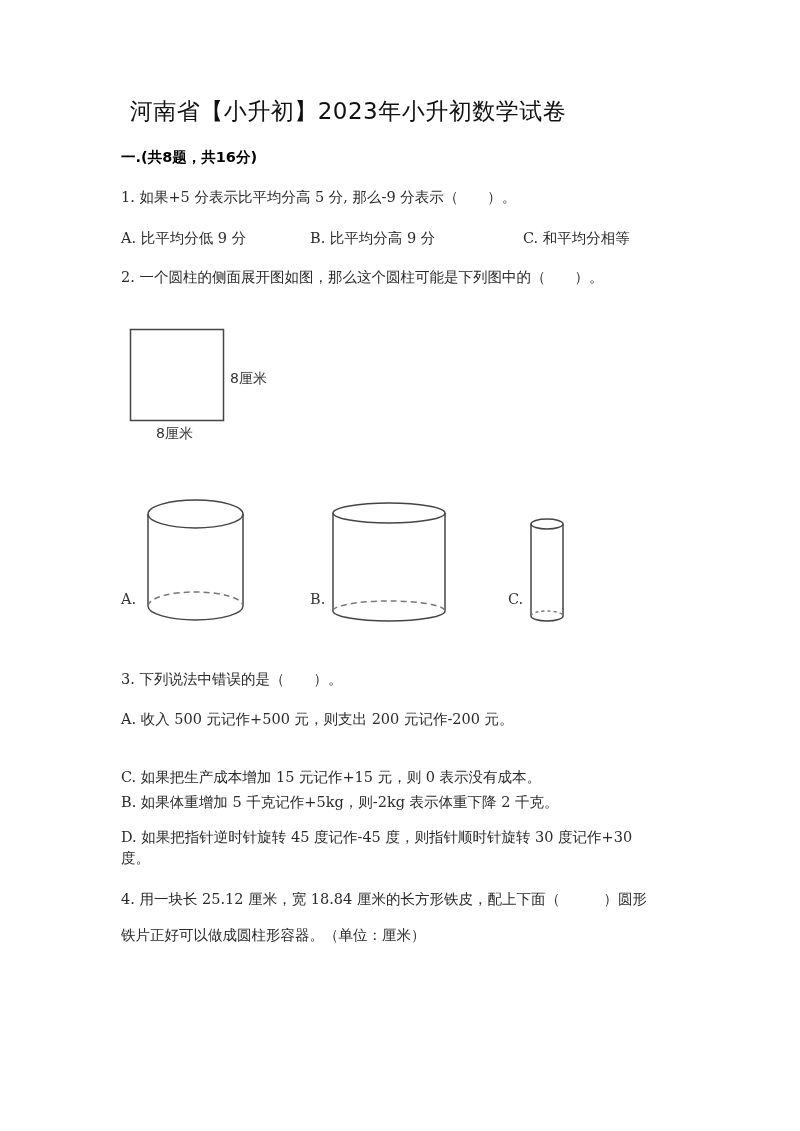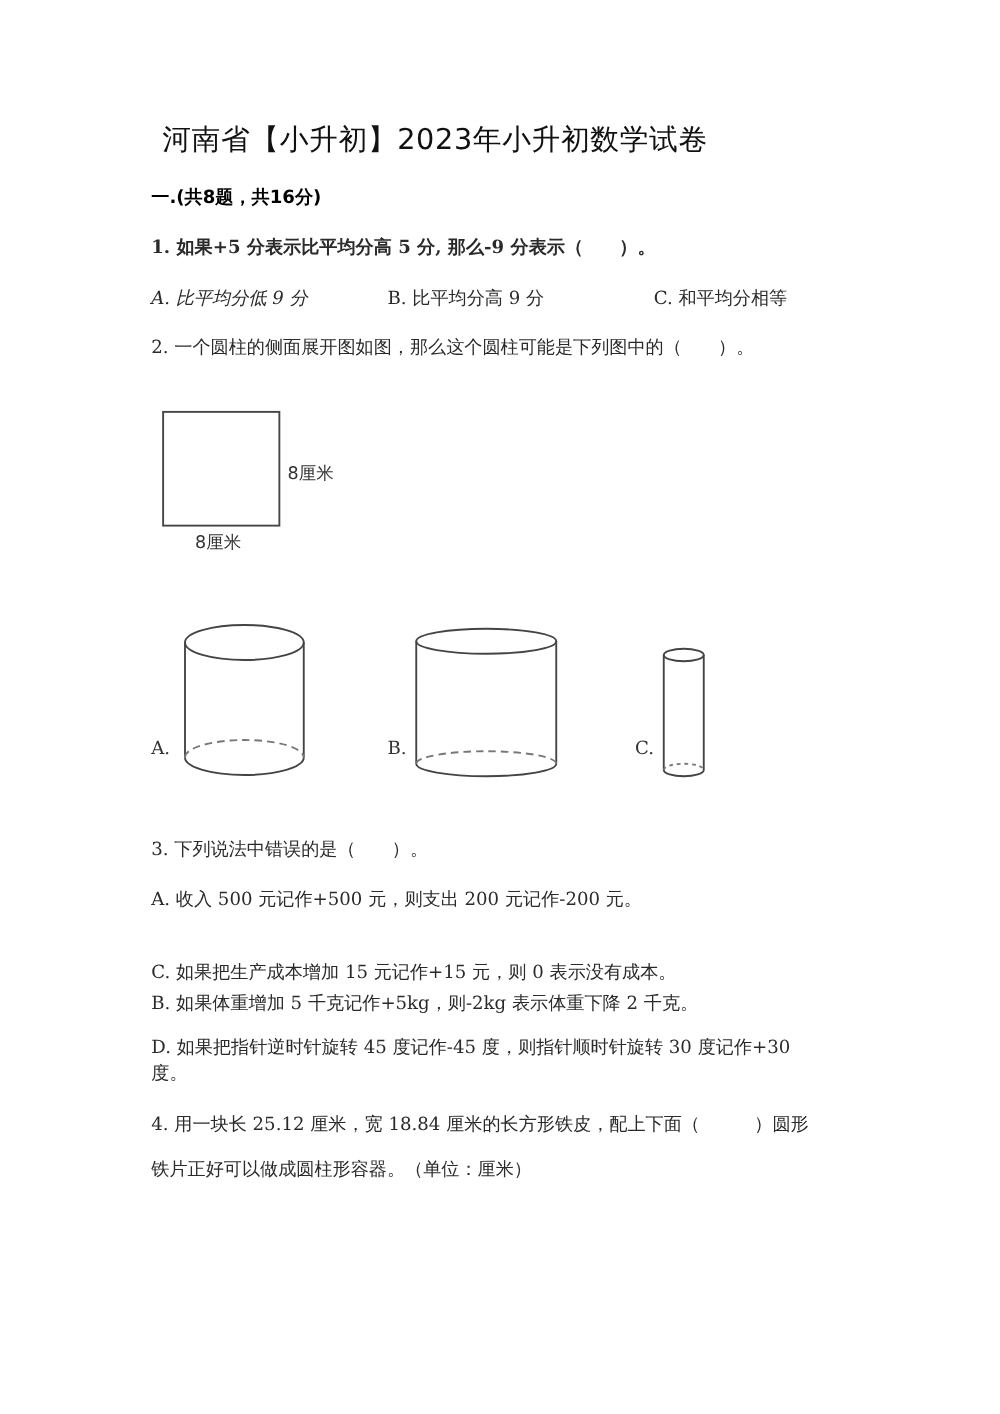--- a/index.html
+++ b/index.html
@@ -48,22 +48,22 @@
 </head>
 <body>
 
 <div>
 
   <div class="abs title">河南省【小升初】2023年小升初数学试卷</div>
 
   <div class="abs section-heading">一.(共8题，共16分)</div>
 
   <div>
-    <div class="abs q" style="top:188px;font-weight:bold;">1. 如果+5 分表示比平均分高 5 分, 那么-9 分表示（　　）。</div>
-    <div class="abs opt-inline" style="left:121px; top:229px;font-style:italic;">A. 比平均分低 9 分</div>
+    <div class="abs q" style="top:188px;">1. 如果+5 分表示比平均分高 5 分, 那么-9 分表示（　　）。</div>
+    <div class="abs opt-inline" style="left:121px; top:229px;">A. 比平均分低 9 分</div>
     <div class="abs opt-inline" style="left:310px; top:229px;">B. 比平均分高 9 分</div>
     <div class="abs opt-inline" style="left:523px; top:229px;">C. 和平均分相等</div>
   </div>
 
   <div>
     <div class="abs q" style="top:268px;">2. 一个圆柱的侧面展开图如图，那么这个圆柱可能是下列图中的（　　）。</div>
 
     <svg width="800" height="1131">
 
       <rect x="130.5" y="329.5" width="93" height="91" fill="none" stroke="#444444" stroke-width="1.5"></rect>

